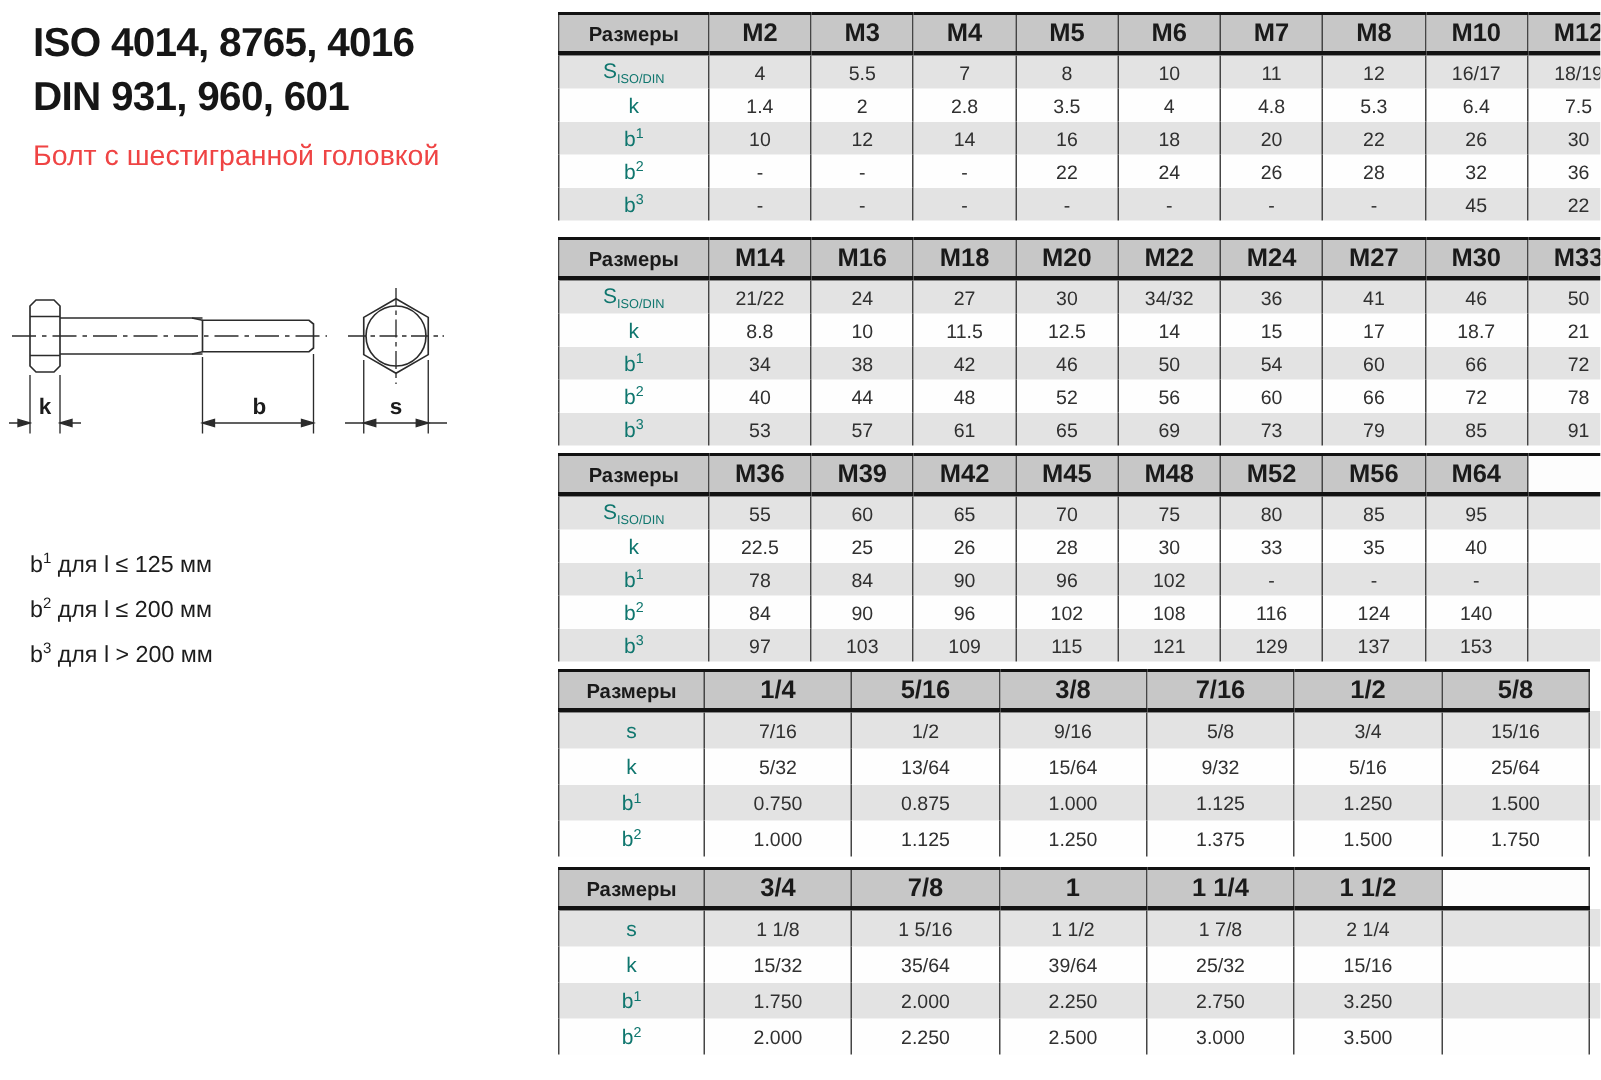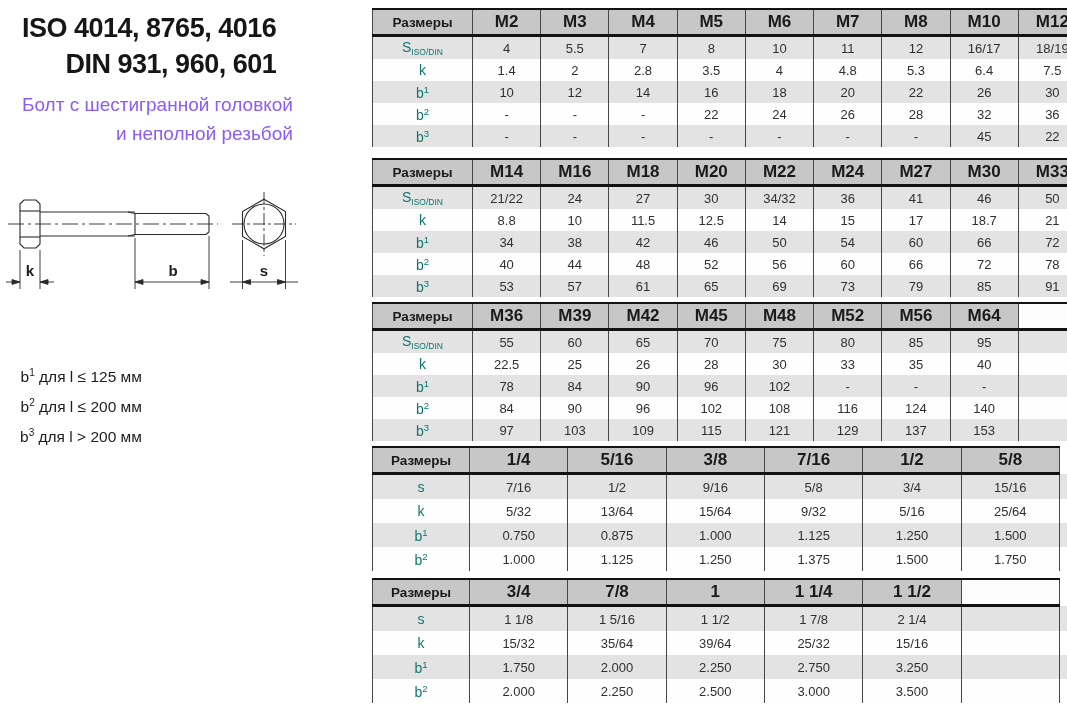--- a/index.html
+++ b/index.html
@@ -1,22 +1,22 @@
 <!DOCTYPE html>
 <html><head>
 <meta charset="utf-8">
 <style>
   html,body{margin:0;padding:0;background:#fff;}
   body{width:1067px;height:720px;font-family:"Liberation Sans",sans-serif;-webkit-font-smoothing:antialiased;}
   .page{position:relative;width:1067px;height:720px;overflow:hidden;background:#fff;}
 
   
-  .left-panel{position:absolute;left:0;top:0;width:372px;height:720px;text-align:right;}
+  .left-panel{position:absolute;left:0;top:0;width:372px;height:720px;}
   .title-block{position:absolute;left:22px;top:10px;font-weight:bold;font-size:27px;line-height:36px;color:#161616;letter-spacing:-0.5px;}
-  .subtitle-block{position:absolute;left:22px;top:90px;font-size:19px;line-height:29px;color:#8b5cf6;}
+  .subtitle-block{position:absolute;left:22px;top:90px;font-size:19px;line-height:29px;color:#ef4444;}
   .footnotes{position:absolute;left:20px;top:320px;font-size:15.5px;line-height:26px;color:#1c1c1c;margin-top:40px;}
   .footnotes sup{font-size:10px;}
   .diagram-wrap{position:absolute;left:2px;top:183px;width:330px;height:130px;}
 
   
   .tables-panel{position:absolute;left:372px;top:0;width:691px;height:720px;}
   .tbl-host{position:absolute;left:0;width:691px;}
 
   table.dim-table{border-collapse:collapse;table-layout:fixed;width:715px;border-left:1px solid #454545;}
   .dim-table th,.dim-table td{padding:0 2px;text-align:center;vertical-align:middle;white-space:nowrap;overflow:hidden;border-right:1px solid #454545;}
@@ -40,21 +40,20 @@
 
 <div class="page">
 
   <div class="left-panel">
     <div class="title-block">
       <div>ISO 4014, 8765, 4016</div>
       <div>DIN 931, 960, 601</div>
     </div>
     <div class="subtitle-block">
       <div>Болт с шестигранной головкой</div>
-      <div>и неполной резьбой</div>
     </div>
 
     <div class="diagram-wrap">
       <svg width="330" height="130" viewBox="0 0 330 130">
         <g stroke="#2b2b2b" stroke-width="1.1" fill="none">
 
           <polygon points="18,21 22,17 34,17 38,21 38,61 34,65 22,65 18,61"></polygon>
           <line x1="18" y1="28" x2="38" y2="28"></line>
           <line x1="18" y1="54" x2="38" y2="54"></line>
 

